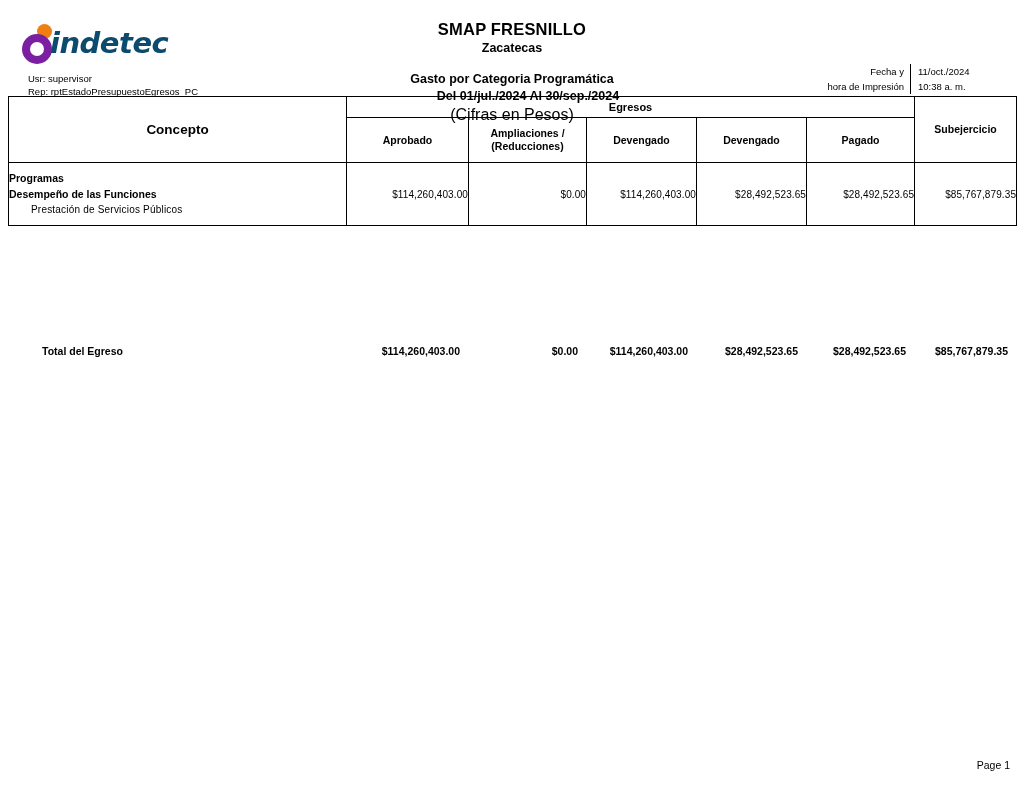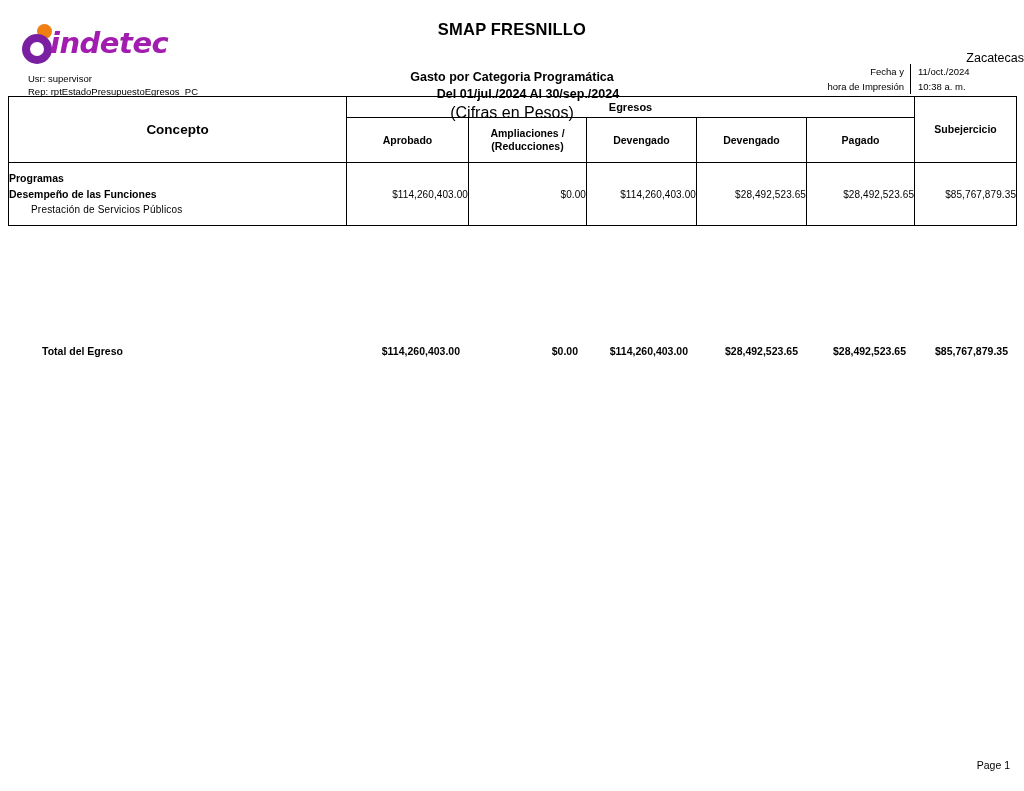--- a/index.html
+++ b/index.html
@@ -73,21 +73,21 @@
   }
   .logo-text {
     position: absolute;
     left: 28px;
     top: 4px;
     font-family: "DejaVu Sans", sans-serif;
     font-size: 29px;
     font-weight: bold;
     font-style: italic;
     letter-spacing: -0.5px;
-    color: #a21caf;
+    color: #0c4a6e;
   }
 
   .meta-left {
     position: absolute;
     left: 28px;
     top: 72px;
     font-size: 9.5px;
     line-height: 13px;
     color: #000;
   }
@@ -99,28 +99,27 @@
     width: 1024px;
     text-align: center;
   }
   .title-1 {
     font-size: 16.5px;
     font-weight: bold;
     letter-spacing: 0.2px;
   }
   .title-2 {
     font-size: 12.5px;
-    font-weight: normal;
-    margin-top: 12px;
-    text-align: right;
+    font-weight: bold;
+    margin-top: 2px;
   }
   .title-3 {
     font-size: 12.5px;
     font-weight: bold;
-    margin-top: 5px;
+    margin-top: 17px;
   }
   .title-4 {
     font-size: 12.5px;
     font-weight: bold;
     margin-top: 3px;
     padding-left: 32px;
   }
   .title-5 {
     font-size: 16px;
     margin-top: 3px;

